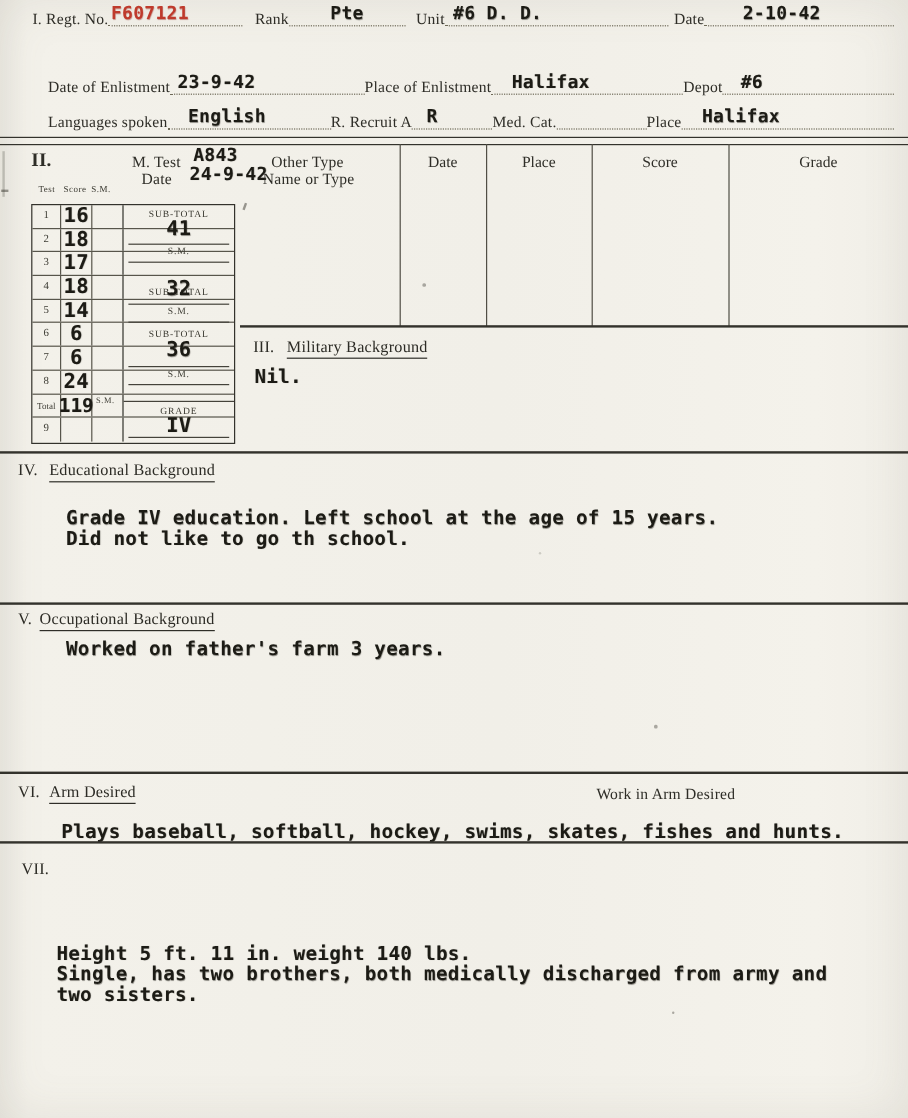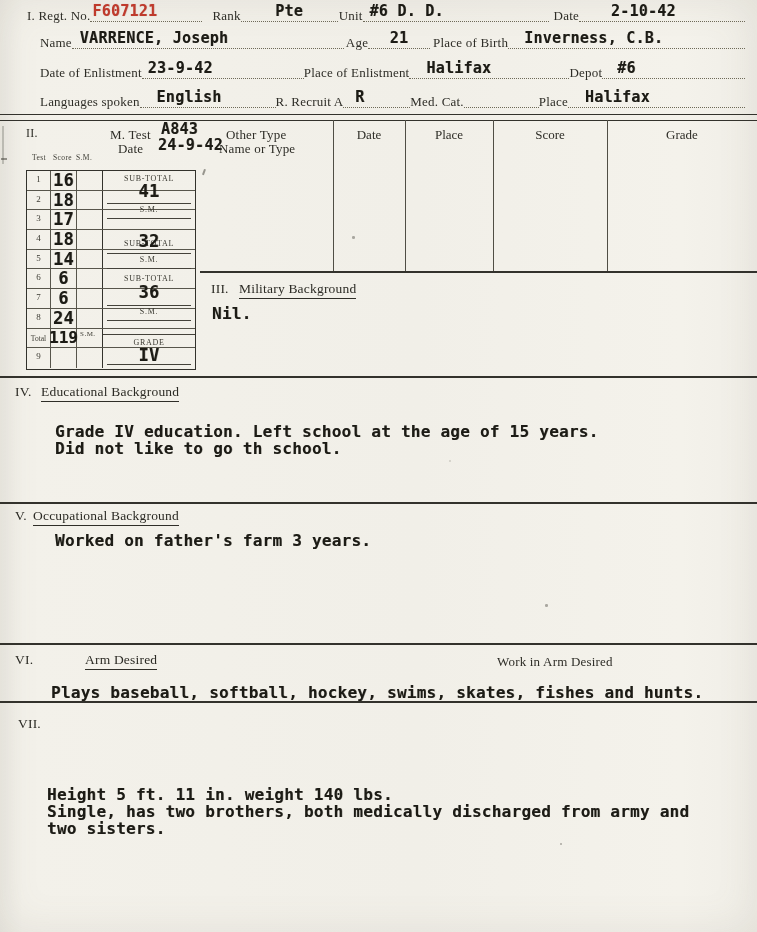--- a/index.html
+++ b/index.html
@@ -61,44 +61,30 @@
 
   <div class="frow" style="top:3px;height:19px;padding-left:27px;">
     <span class="lbl onrow">I. Regt. No.</span>
     <span class="seg" style="width:112px;padding-left:2px;">
         <span class="typed small red">F607121</span>
       </span>
     <span class="lbl onrow" style="margin-left:10px;">Rank</span>
     <span class="seg center" style="width:97px;">
         <span class="typed small">Pte</span>
       </span>
-    <span class="lbl onrow" style="margin-left:1px;">Unit</span>
+    <span class="lbl onrow" style="margin-left:9px;">Unit</span>
     <span class="seg" style="width:186px;padding-left:7px;">
         <span class="typed small">#6 D. D.</span>
       </span>
     <span class="lbl onrow" style="margin-left:5px;">Date</span>
     <span class="seg grow" style="padding-left:32px;">
         <span class="typed small">2-10-42</span>
       </span>
   </div>
 
-  <div class="frow" style="top:28px;height:21px;padding-left:40px;">
-    <span class="lbl onrow">Name</span>
-    <span class="seg" style="width:272px;padding-left:8px;">
-        <span class="typed small">VARRENCE, Joseph</span>
-      </span>
-    <span class="lbl onrow" style="margin-left:2px;">Age</span>
-    <span class="seg center" style="width:62px;">
-        <span class="typed small">21</span>
-      </span>
-    <span class="lbl onrow" style="margin-left:3px;">Place of Birth</span>
-    <span class="seg grow" style="padding-left:16px;">
-        <span class="typed small">Inverness, C.B.</span>
-      </span>
-  </div>
 
   <div class="frow" style="top:58px;height:21px;padding-left:40px;">
     <span class="lbl onrow">Date of Enlistment</span>
     <span class="seg" style="width:162px;padding-left:6px;">
         <span class="typed small">23-9-42</span>
       </span>
     <span class="lbl onrow">Place of Enlistment</span>
     <span class="seg" style="width:160px;padding-left:17px;">
         <span class="typed small">Halifax</span>
       </span>
@@ -120,21 +106,21 @@
     <span class="lbl onrow">Med. Cat.</span>
     <span class="seg" style="width:75px;"></span>
     <span class="lbl onrow">Place</span>
     <span class="seg grow" style="padding-left:17px;">
         <span class="typed small">Halifax</span>
       </span>
   </div>
 
   <div class="hr-double" style="top:114px;"></div>
 
-  <span class="abs lbl" style="left:26px;top:126px;font-size:12px;">II.</span>
+  <span class="abs lbl" style="left:26px;top:126px;font-size:16px;font-weight:bold;">II.</span>
   <span class="abs lbl" style="left:110px;top:127px;">M. Test</span>
   <span class="abs typed small" style="left:161px;top:121px;">A843</span>
   <span class="abs lbl" style="left:118px;top:141px;">Date</span>
   <span class="abs typed small" style="left:150px;top:137px;margin-left:8px;">24-9-42</span>
   <span class="abs lbl" style="left:226px;top:127px;">Other Type</span>
   <span class="abs lbl" style="left:219px;top:141px;">Name or Type</span>
 
   <div class="vline" style="left:333px;top:120px;height:152px;"></div>
   <div class="vline" style="left:405px;top:120px;height:152px;"></div>
   <div class="vline" style="left:493px;top:120px;height:152px;"></div>
@@ -255,21 +241,21 @@
   <span class="abs typed" style="left:55px;top:423px;">Grade IV education. Left school at the age of 15 years.</span>
   <span class="abs typed" style="left:55px;top:440px;">Did not like to go th school.</span>
   <div class="hr" style="top:502px;height:1.8px;"></div>
 
   <span class="abs sectitle" style="left:15px;top:508px;">V.</span>
   <span class="abs sectitle underlined" style="left:33px;top:508px;">Occupational Background</span>
   <span class="abs typed" style="left:55px;top:532px;">Worked on father's farm 3 years.</span>
   <div class="hr" style="top:643px;height:2px;"></div>
 
   <span class="abs sectitle" style="left:15px;top:652px;">VI.</span>
-  <span class="abs sectitle underlined" style="left:41px;top:652px;margin-left:44px;">Arm Desired</span>
+  <span class="abs sectitle underlined" style="left:41px;top:652px;">Arm Desired</span>
   <span class="abs lbl" style="left:497px;top:654px;">Work in Arm Desired</span>
   <span class="abs typed" style="left:51px;top:684px;">Plays baseball, softball, hockey, swims, skates, fishes and hunts.</span>
   <div class="hr" style="top:701px;height:2px;"></div>
 
   <span class="abs sectitle" style="left:18px;top:716px;">VII.</span>
   <span class="abs typed" style="left:47px;top:786px;">Height 5 ft. 11 in. weight 140 lbs.</span>
   <span class="abs typed" style="left:47px;top:803px;">Single, has two brothers, both medically discharged from army and</span>
   <span class="abs typed" style="left:47px;top:820px;">two sisters.</span>
 
   <div class="tick" style="left:2px;top:126px;width:1.5px;height:38px;opacity:0.5;"></div>

